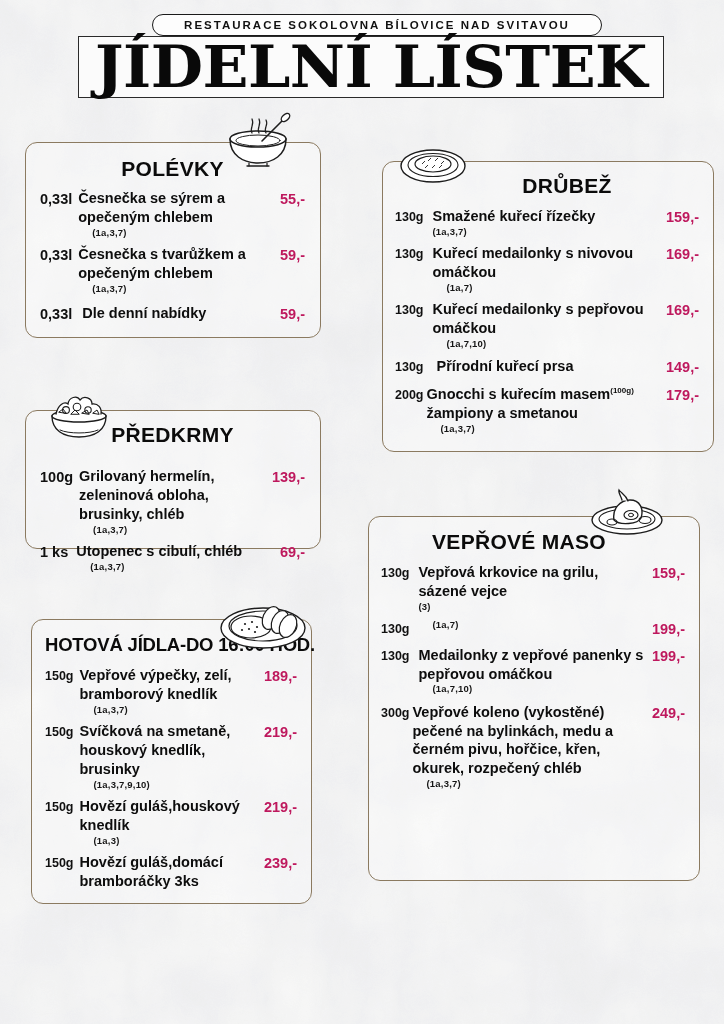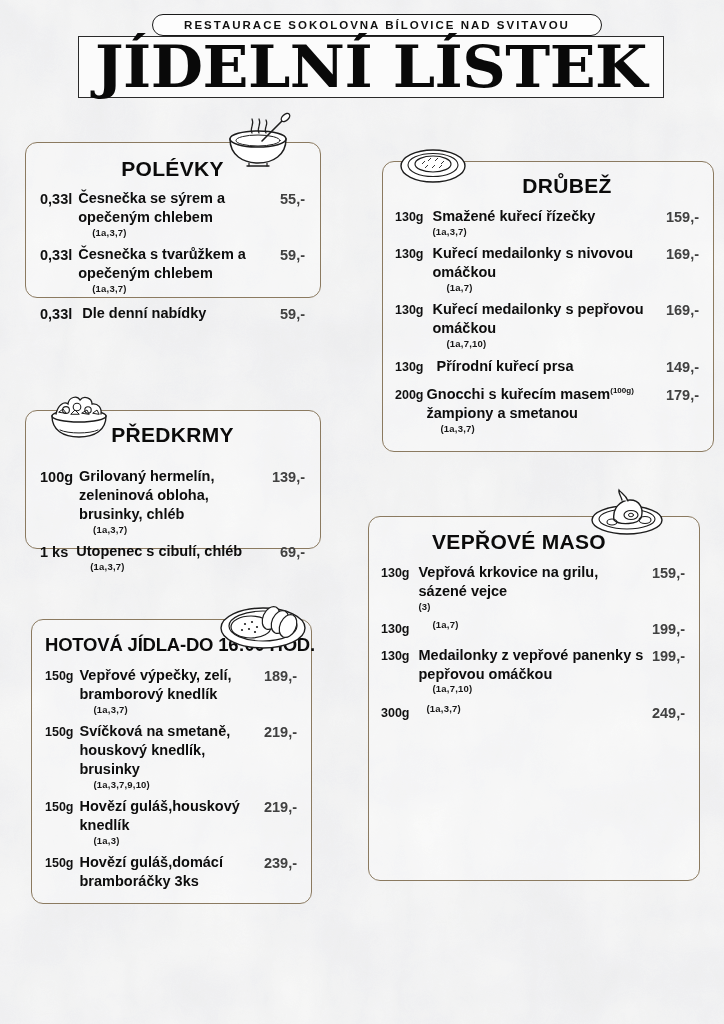--- a/index.html
+++ b/index.html
@@ -61,21 +61,21 @@
   .mid{flex:1 1 auto;min-width:0;padding-left:6px;padding-right:4px;}
   .nm{
     font-weight:700;color:#0d0d0d;font-size:14.5px;line-height:1.30;
   }
   .nm sup{font-size:8px;font-weight:700;vertical-align:super;}
   .alg{
     font-size:9.5px;font-weight:700;color:#151515;line-height:1.1;
     margin-top:1px;margin-left:14px;letter-spacing:.2px;
   }
   .pr{
-    flex:0 0 auto;font-weight:700;color:#404040;font-size:14.5px;
+    flex:0 0 auto;font-weight:700;color:#be185d;font-size:14.5px;
     line-height:1.28;text-align:right;white-space:nowrap;padding-top:1px;
   }
 
   
   .icon{position:absolute;z-index:3;}
   .icon svg{display:block;width:100%;height:100%;}
 </style>
 </head>
 <body>
 
@@ -174,21 +174,21 @@
       <ellipse cx="39" cy="32" rx="28" ry="10" fill="#fff" stroke-width="1.1"></ellipse>
       <path d="M26 33 C24 22 32 13 42 13 C52 13 56 22 53 31 C50 37 32 39 26 33 Z" fill="#fff" stroke-width="1.4"></path>
       <path d="M40 14 C38 8 33 6 31 3 C30 6 33 9 34 13" stroke-width="1.3" fill="#fff"></path>
       <ellipse cx="43" cy="28" rx="7" ry="4.5" stroke-width="1.2"></ellipse>
       <ellipse cx="43" cy="28" rx="2.5" ry="1.8" stroke-width="1"></ellipse>
       <ellipse cx="57" cy="33" rx="6" ry="3.5" stroke-width="1.1"></ellipse>
       <ellipse cx="24" cy="35" rx="5" ry="3" stroke-width="1.1"></ellipse>
     </svg>
   </div>
 
-  <div class="card" style="left:25px;top:142px;width:296px;height:156px;padding:14px 15px 4px 14px;">
+  <div class="card" style="left:25px;top:142px;width:296px;height:196px;padding:14px 15px 4px 14px;">
     <div class="card-title">POLÉVKY</div>
     <div class="items" style="margin-top:8px;">
       <div class="row">
         <div class="wt">0,33l</div>
         <div class="mid">
           <div class="nm">Česnečka se sýrem a opečeným chlebem</div>
           <div class="alg">(1a,3,7)</div>
         </div>
         <div class="pr">55,-</div>
       </div>
@@ -337,20 +337,21 @@
         <div class="wt sm">130g</div>
         <div class="mid" style="padding-left:9px;">
           <div class="nm">Medailonky z vepřové panenky s pepřovou omáčkou</div>
           <div class="alg">(1a,7,10)</div>
         </div>
         <div class="pr">199,-</div>
       </div>
       <div class="row" style="margin-top:8px;">
         <div class="wt sm">300g</div>
         <div class="mid" style="padding-left:3px;">
+          <div class="nm">Vepřové koleno (vykostěné) pečené na bylinkách, medu a černém pivu, hořčice, křen, okurek, rozpečený chléb</div>
           <div class="alg">(1a,3,7)</div>
         </div>
         <div class="pr">249,-</div>
       </div>
     </div>
   </div>
 
 </div>
 
 </body></html>

